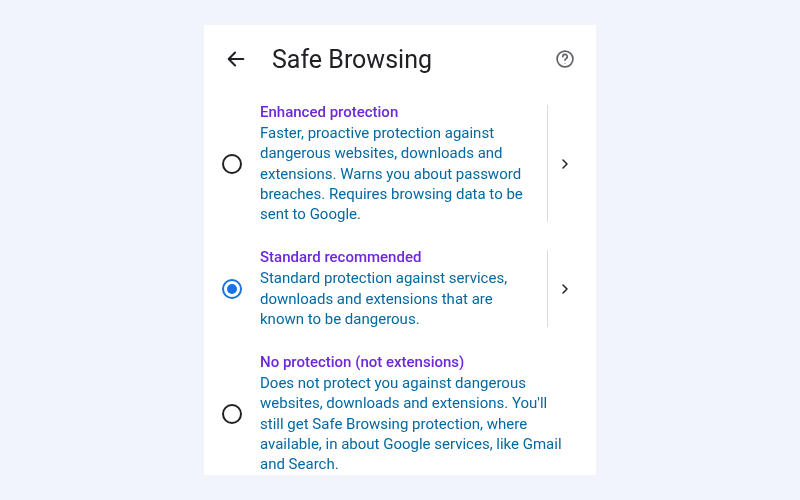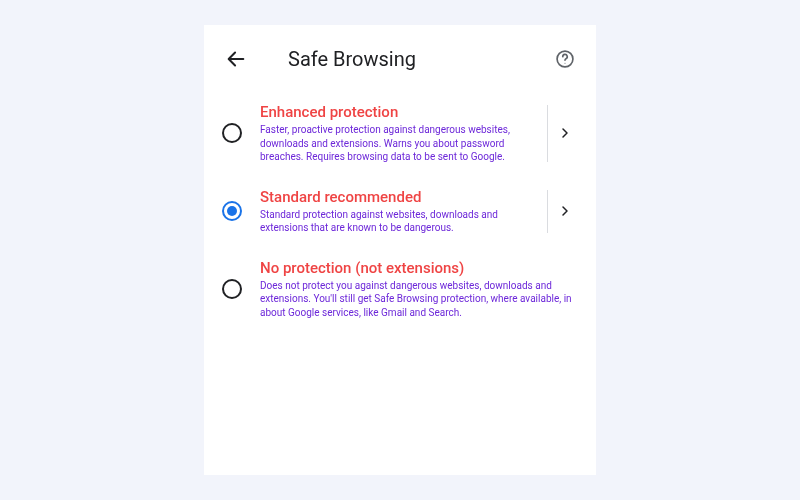--- a/index.html
+++ b/index.html
@@ -22,24 +22,24 @@
     display: flex;
     align-items: center;
     height: 44px;
   }
   .back-btn {
     width: 28px; height: 28px;
     display: flex; align-items: center; justify-content: center;
     cursor: pointer;
   }
   .title {
-    font-size: 20px;
+    font-size: 25px;
     font-weight: 400;
     color: #202124;
-    margin-left: 38px;
+    margin-left: 22px;
     flex: 1;
   }
   .help-btn {
     width: 26px; height: 26px;
     display: flex; align-items: center; justify-content: center;
     cursor: pointer;
   }
   .options {
     margin-top: 22px;
     display: flex;
@@ -74,27 +74,27 @@
     border-radius: 50%;
     background: #1a73e8;
   }
   .text-col {
     flex: 1;
     padding-right: 6px;
   }
   .opt-title {
     font-size: 15px;
     font-weight: 500;
-    color: #ef4444;
+    color: #6d28d9;
     margin-bottom: 2px;
   }
   .opt-desc {
-    font-size: 10px;
+    font-size: 15px;
     line-height: 1.35;
-    color: #6d28d9;
+    color: #0369a1;
   }
   .divider {
     width: 1px;
     align-self: stretch;
     background: #dadce0;
     margin: 2px 4px 2px 6px;
   }
   .chevron-col {
     width: 26px;
     display: flex;
@@ -143,21 +143,21 @@
         </svg>
       </div>
     </div>
 
     <div class="option-row">
       <div class="radio-col">
         <div class="radio selected"></div>
       </div>
       <div class="text-col">
         <div class="opt-title">Standard recommended</div>
-        <div class="opt-desc">Standard protection against websites, downloads and extensions that are known to be dangerous.</div>
+        <div class="opt-desc">Standard protection against services, downloads and extensions that are known to be dangerous.</div>
       </div>
       <div class="divider"></div>
       <div class="chevron-col">
         <svg width="12" height="12" viewBox="0 0 24 24" fill="none" stroke="#202124" stroke-width="3" stroke-linecap="round" stroke-linejoin="round">
           <polyline points="8 4 16 12 8 20"></polyline>
         </svg>
       </div>
     </div>
 
     <div class="option-row">

